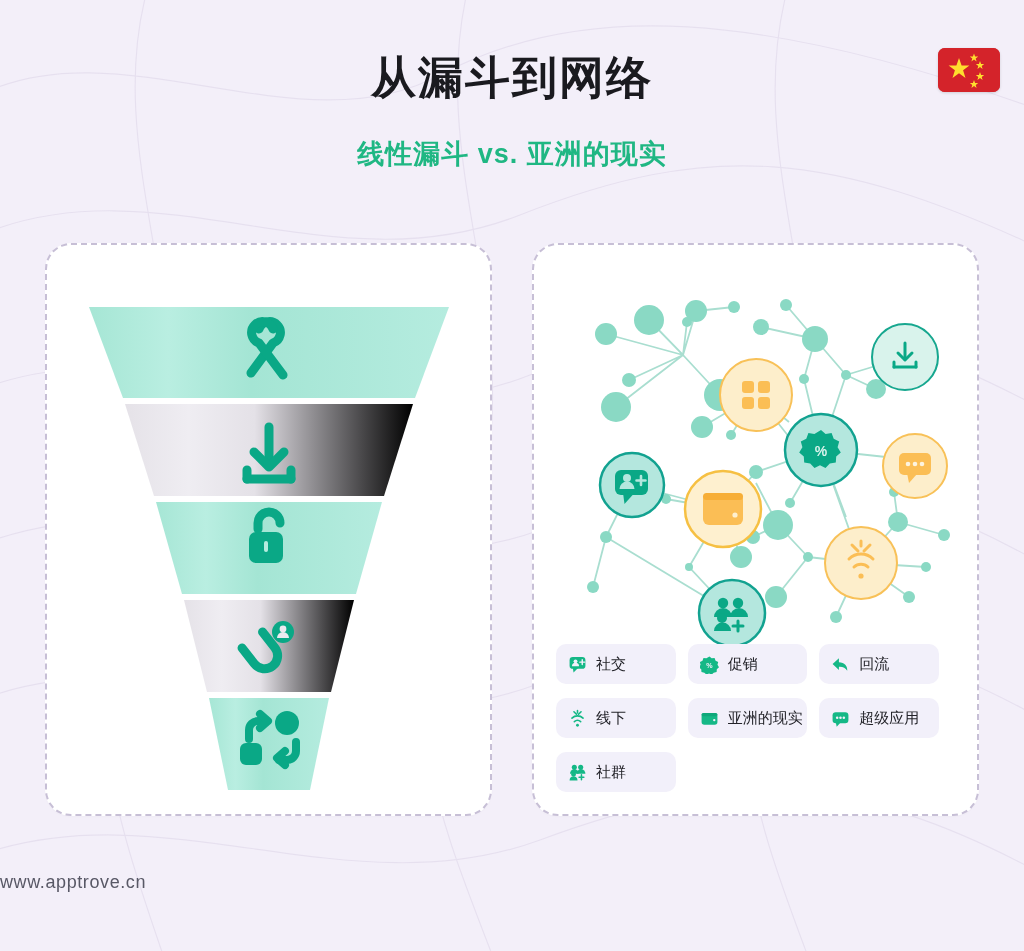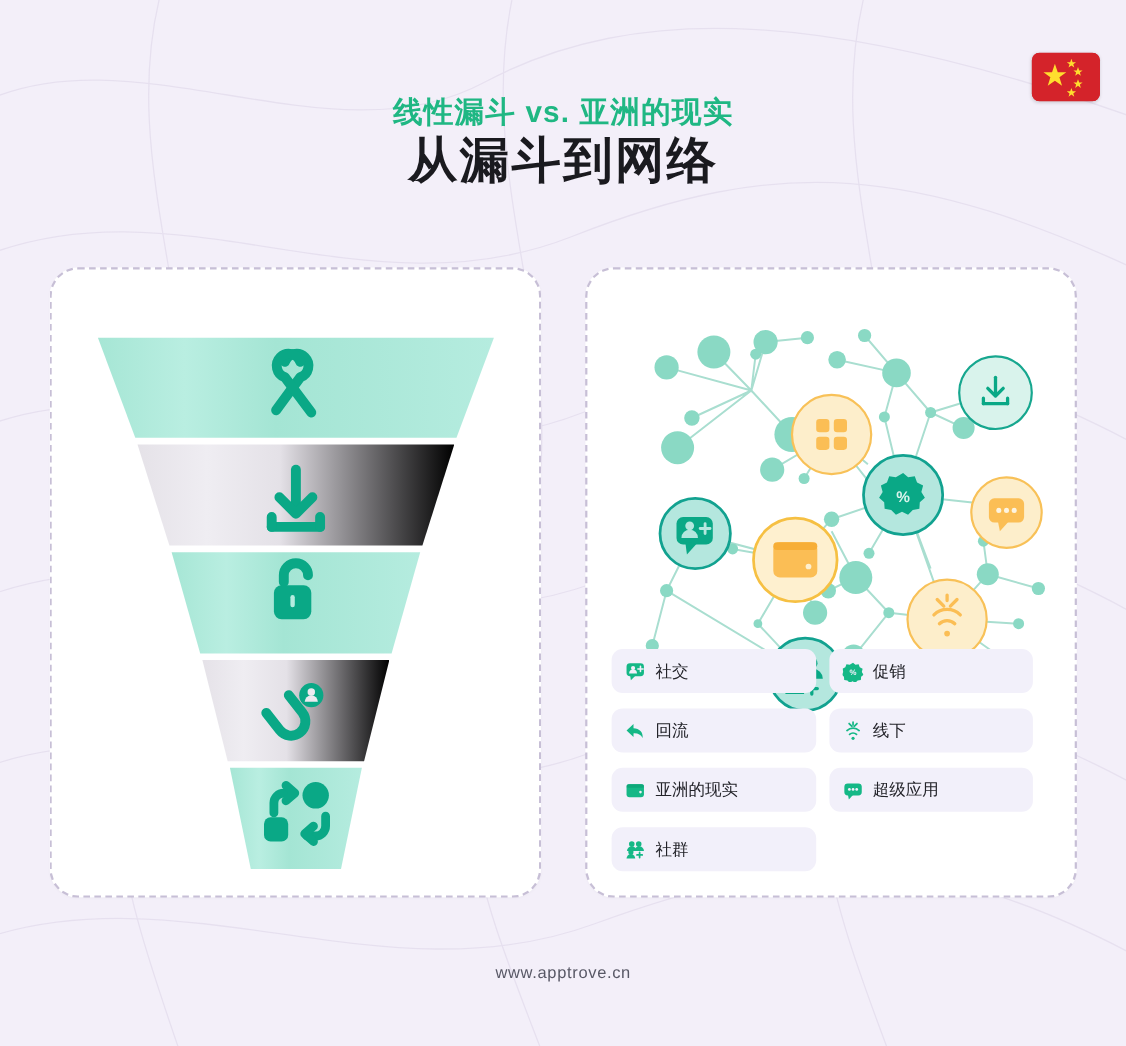--- a/index.html
+++ b/index.html
@@ -90,21 +90,21 @@
   
   #network-svg { position: absolute; top: 22px; left: 50%; transform: translateX(-50%); }
 
   
   #legend {
     position: absolute;
     left: 22px;
     right: 38px;
     bottom: 22px;
     display: grid;
-    grid-template-columns: repeat(2, 1fr);
+    grid-template-columns: repeat(3, 1fr);
     grid-auto-rows: 40px;
     gap: 14px 12px;
   }
 
   .chip {
     background: #f2f0fa;
     border-radius: 10px;
     display: flex;
     align-items: center;
     gap: 9px;
@@ -120,22 +120,22 @@
     font-weight: 500;
     white-space: nowrap;
   }
 
   
   #footer {
     position: absolute;
     bottom: 58px;
     left: 0;
     right: 0;
-    text-align: center;
-    font-size: 15px;
+    text-align: left;
+    font-size: 18px;
     color: #585866;
     letter-spacing: .6px;
   }
 </style>
 </head>
 <body>
 
 <svg id="bg-texture" width="1024" height="951">
   <g fill="none" stroke="#ddd5e8" stroke-width="1.2">
     <path d="M-20 95 C 120 25, 300 150, 440 75 S 760 10, 1040 110"></path>
@@ -146,22 +146,22 @@
     <path d="M-20 855 C 165 790, 350 910, 540 840 S 850 770, 1044 875"></path>
     <path d="M150 -20 C 95 160, 215 330, 150 520 S 95 760, 170 975"></path>
     <path d="M470 -20 C 420 170, 540 340, 470 530 S 420 770, 500 975"></path>
     <path d="M790 -20 C 735 165, 855 335, 790 525 S 735 765, 815 975"></path>
   </g>
 </svg>
 
 <div id="page">
 
   <div id="header">
+    <div id="page-title">从漏斗到网络</div>
     <div id="page-subtitle">线性漏斗 vs. 亚洲的现实</div>
-    <div id="page-title">从漏斗到网络</div>
   </div>
 
   <div id="flag-badge">
     <svg width="62" height="44" viewBox="0 0 62 44">
       <rect width="62" height="44" fill="#d4232a"></rect>
       <g fill="#ffde2e">
         <polygon points="21,10 23.6,17.6 31.4,17.6 25.1,22.3 27.5,30 21,25.3 14.5,30 16.9,22.3 10.6,17.6 18.4,17.6"></polygon>
         <polygon points="36,5.5 37.1,8.5 40.2,8.5 37.7,10.4 38.6,13.4 36,11.5 33.4,13.4 34.3,10.4 31.8,8.5 34.9,8.5"></polygon>
         <polygon points="42,13 43.1,16 46.2,16 43.7,17.9 44.6,20.9 42,19 39.4,20.9 40.3,17.9 37.8,16 40.9,16"></polygon>
         <polygon points="42,24 43.1,27 46.2,27 43.7,28.9 44.6,31.9 42,30 39.4,31.9 40.3,28.9 37.8,27 40.9,27"></polygon>

